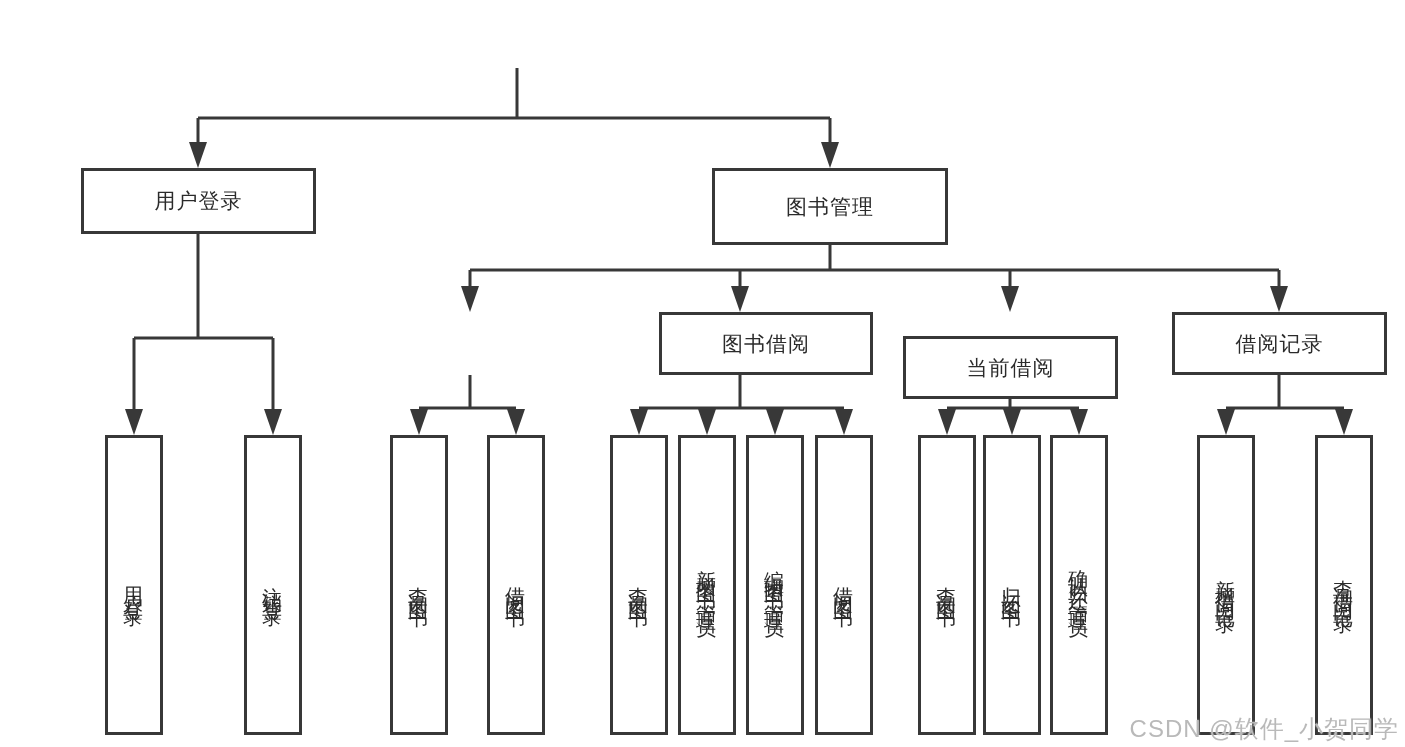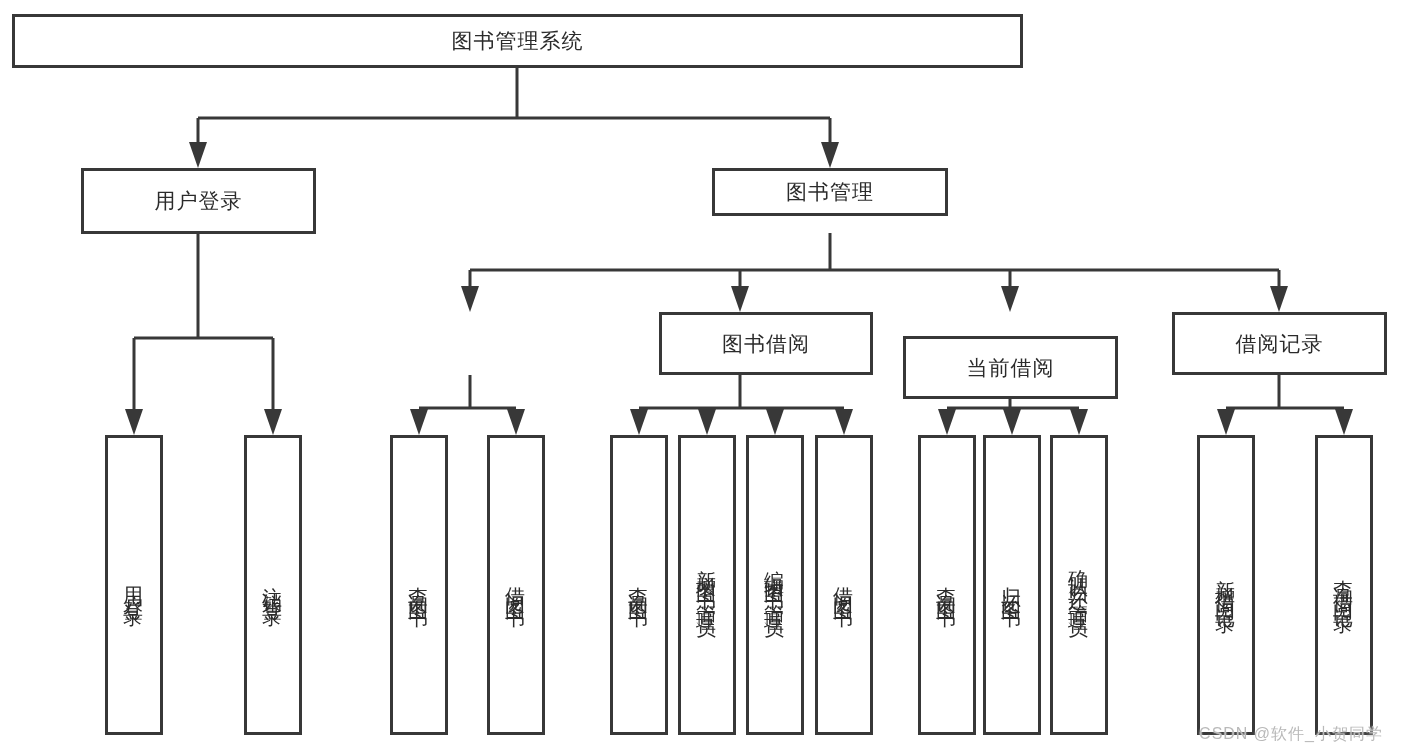--- a/index.html
+++ b/index.html
@@ -25,22 +25,22 @@
   .vbox {
     position:absolute; box-sizing:border-box;
     top:435px; width:58px; height:300px;
     background:#ffffff; border:3px solid #383838;
     display:flex; align-items:center; justify-content:center;
     writing-mode:vertical-rl;
     font-size:20px; letter-spacing:7px;
     z-index:2;
   }
   .watermark {
-    position:absolute; right:22px; bottom:2px;
-    font-size:16px; letter-spacing:1px;
+    position:absolute; right:6px; bottom:2px;
+    font-size:24px; letter-spacing:1px;
     color:#b9b9b9;
     text-shadow:0 0 2px #ffffff;
     z-index:3;
   }
 </style>
 </head>
 <body>
 
 <div class="canvas">
 
@@ -68,24 +68,23 @@
       <polygon points="766,409 784,409 775,435"></polygon>
       <polygon points="835,409 853,409 844,435"></polygon>
       <polygon points="938,409 956,409 947,435"></polygon>
       <polygon points="1003,409 1021,409 1012,435"></polygon>
       <polygon points="1070,409 1088,409 1079,435"></polygon>
       <polygon points="1217,409 1235,409 1226,435"></polygon>
       <polygon points="1335,409 1353,409 1344,435"></polygon>
     </g>
   </svg>
 
-  <div class="hbox" style="left:12px; top:14px; width:1011px; height:54px;">图书管理系统</div>
 
   <div class="hbox" style="left:81px; top:168px; width:235px; height:66px;">用户登录</div>
-  <div class="hbox" style="left:712px; top:168px; width:236px; height:48px;">图书管理</div>
+  <div class="hbox" style="left:712px; top:168px; width:236px; height:77px;">图书管理</div>
 
   <div class="hbox" style="left:659px; top:312px; width:214px; height:63px;">图书借阅</div>
   <div class="hbox" style="left:903px; top:312px; width:215px; height:63px;margin-top:24px;">当前借阅</div>
   <div class="hbox" style="left:1172px; top:312px; width:215px; height:63px;">借阅记录</div>
 
   <div class="vbox" style="left:105px;">用户登录</div>
   <div class="vbox" style="left:244px;">注销登录</div>
 
   <div class="vbox" style="left:390px;">查询图书</div>
   <div class="vbox" style="left:487px;">借阅图书</div>

